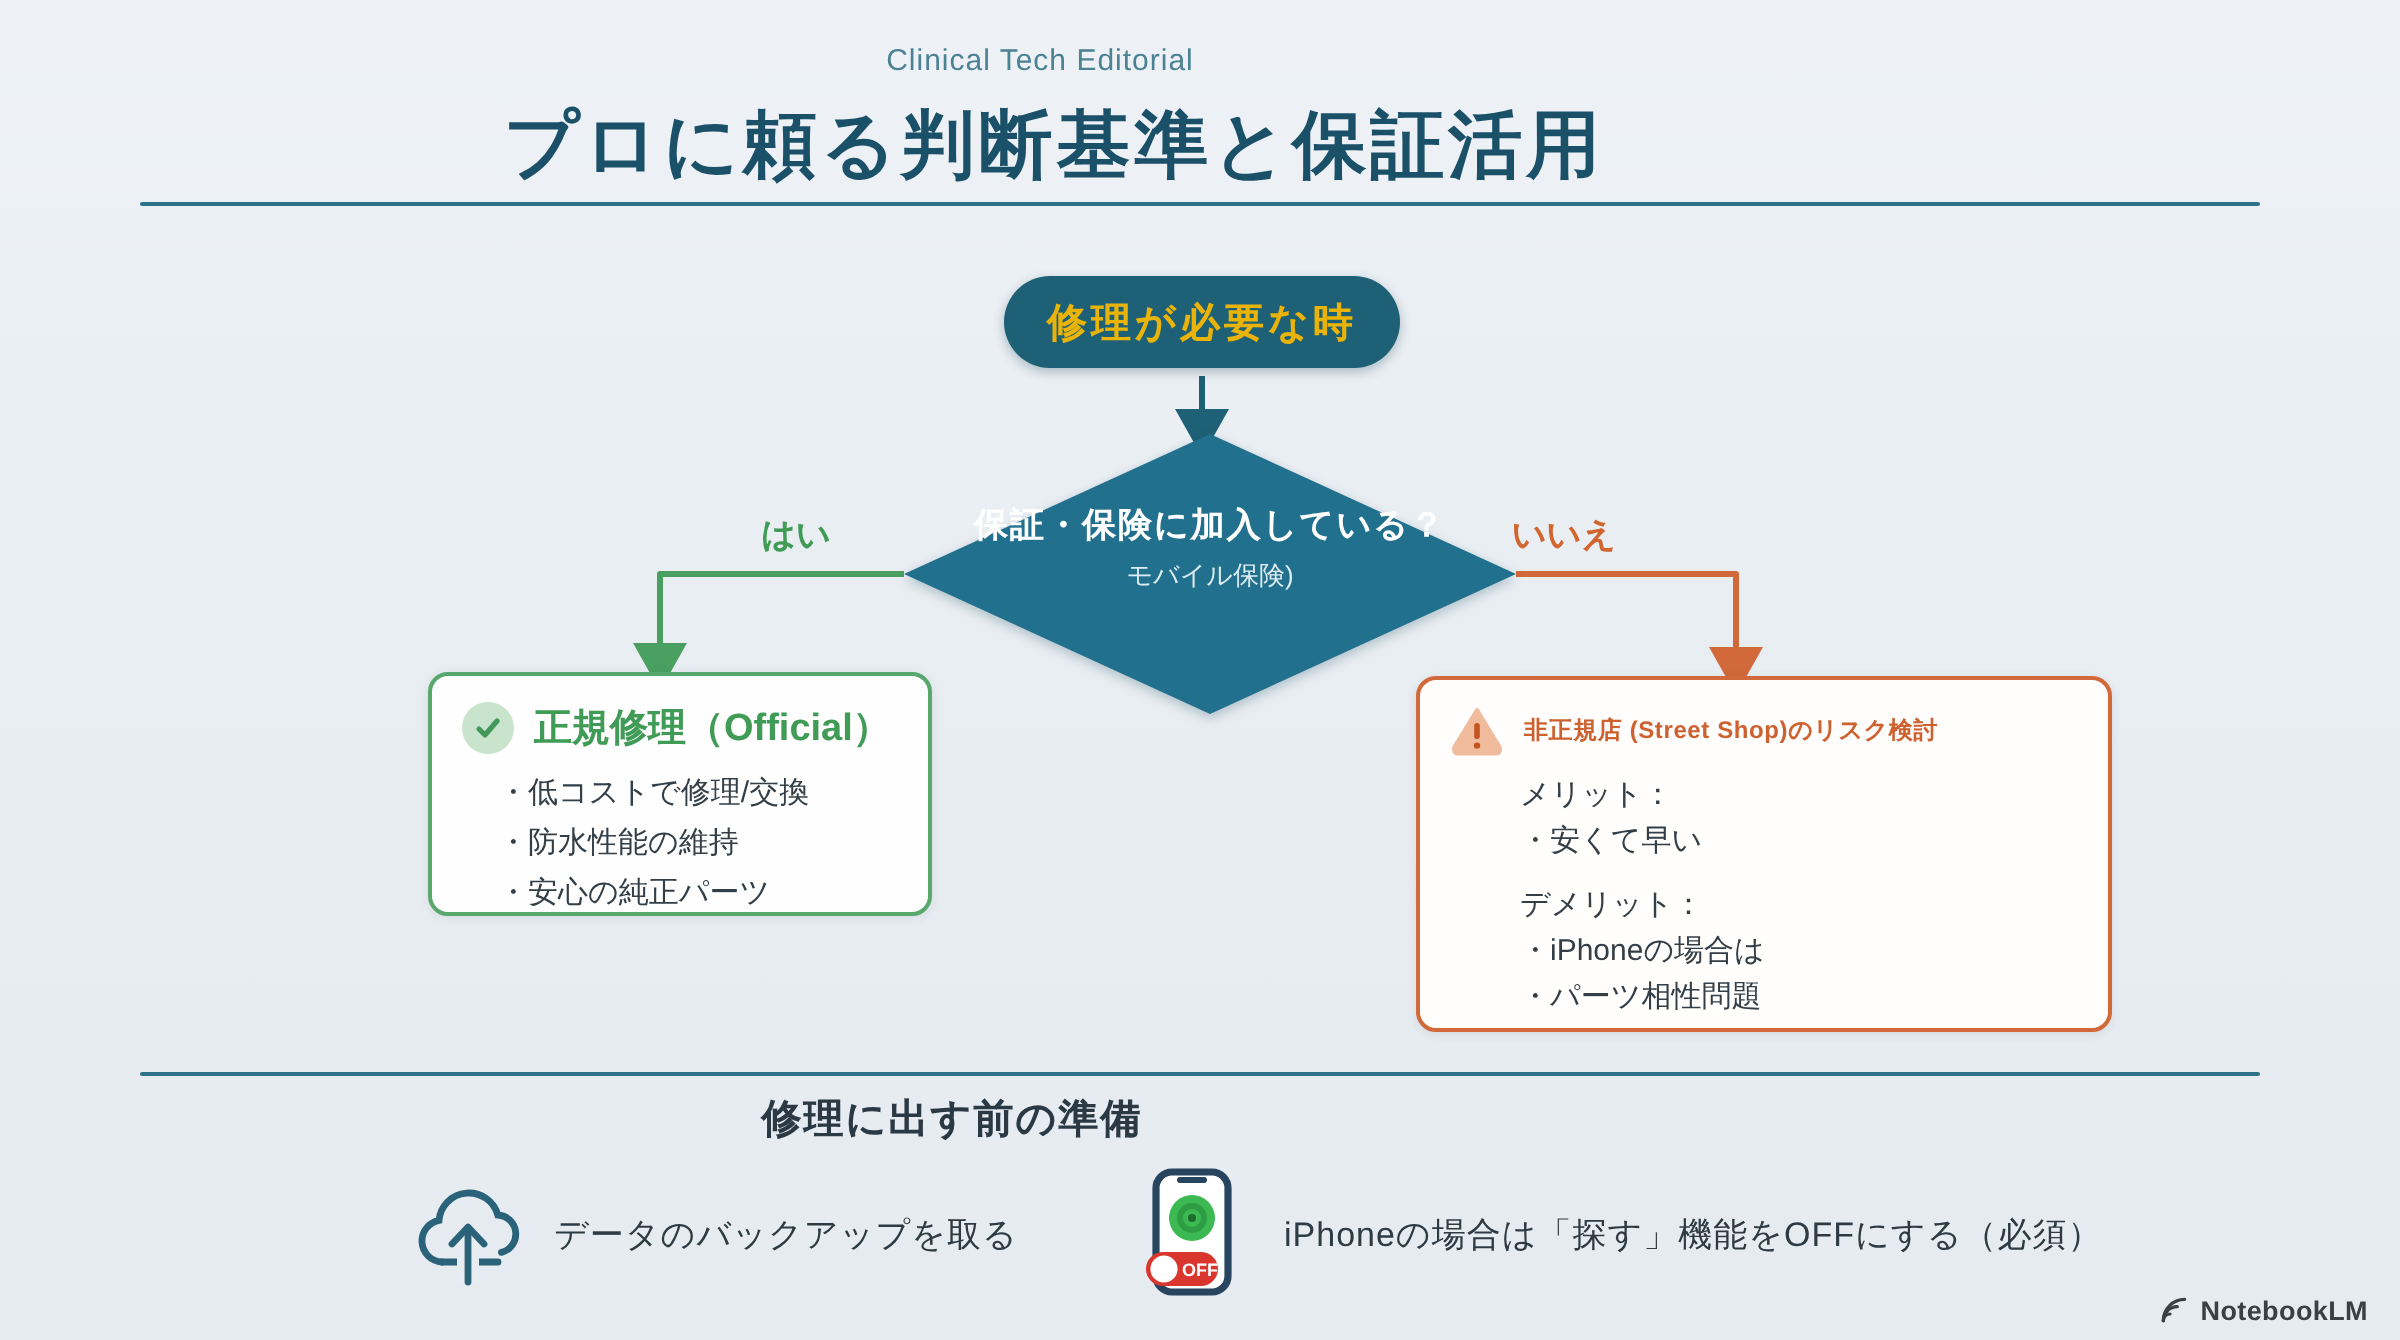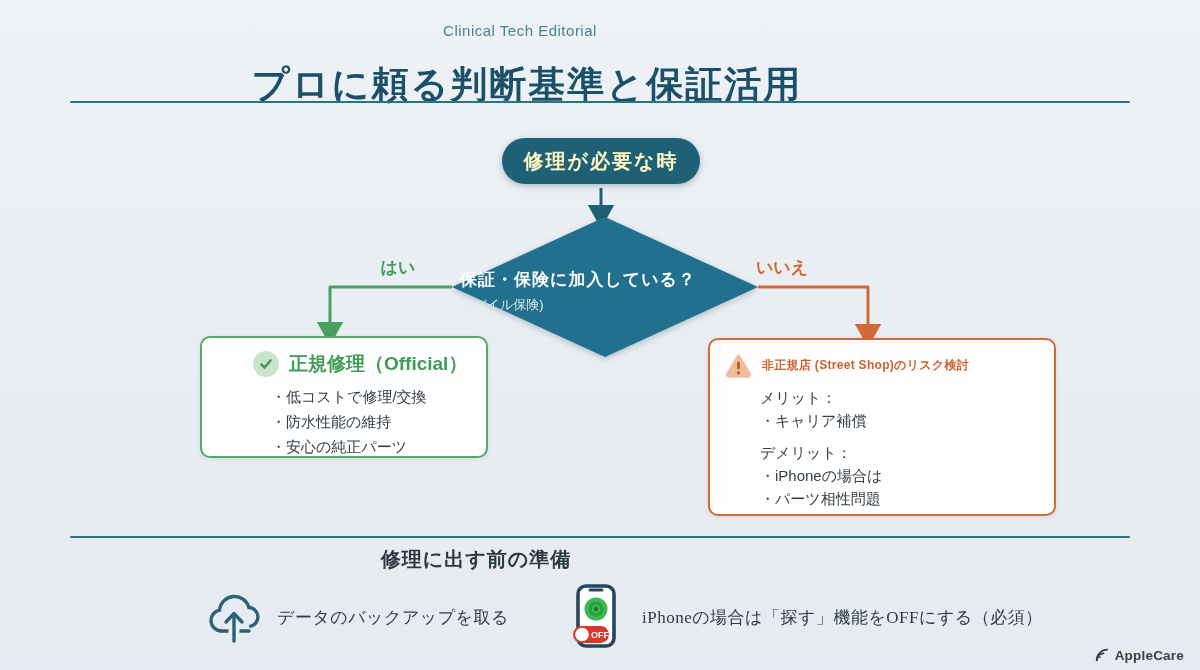--- a/index.html
+++ b/index.html
@@ -5,55 +5,55 @@
   html,body{margin:0;padding:0;background:#d8dde2;}
   .canvas{
     position:relative;width:1200px;height:670px;overflow:hidden;
     background:linear-gradient(180deg,#eef2f6 0%,#e8edf2 55%,#e6ebf1 100%);
     font-family:"Liberation Sans","DejaVu Sans",sans-serif;
   }
   .abs{position:absolute;}
   
   .eyebrow{top:22px;left:0;width:1040px;text-align:center;font-size:15px;
     color:#4b8294;letter-spacing:.5px;}
-  .main-title{top:60px;left:0;width:1054px;text-align:center;font-size:37px;
+  .main-title{top:48px;left:0;width:1054px;text-align:center;font-size:37px;
     font-weight:bold;color:#1b5069;letter-spacing:2px;}
   .divider{left:70px;width:1060px;height:2px;background:#2c7289;border-radius:1px;}
   .div-top{top:101px;}
   .div-bottom{top:536px;}
   
   .start-pill{left:502px;top:138px;width:198px;height:46px;border-radius:24px;
-    background:#1e6076;color:#fef9c3;font-size:20px;font-weight:bold;letter-spacing:2px;
+    background:#1e6076;color:#eab308;font-size:20px;font-weight:bold;letter-spacing:2px;
     display:flex;align-items:center;justify-content:center;
     box-shadow:0 2px 6px rgba(16,60,75,.3);}
   .flow-svg{left:0;top:0;pointer-events:none;}
-  .diamond-text{left:460px;top:268px;width:290px;color:#fff;}
+  .diamond-text{left:460px;top:251px;width:290px;text-align:center;color:#fff;}
   .diamond-text .q{font-size:17px;font-weight:bold;letter-spacing:1px;}
   .diamond-text .sub{font-size:13px;color:#ddecf1;line-height:17px;margin-top:5px;}
   .branch-label{top:256px;width:100px;text-align:center;font-size:17px;font-weight:bold;}
   .yes-label{left:348px;color:#3f9b55;text-align:center;}
   .no-label{left:732px;color:#d2662f;}
   
   .result-box{border-radius:10px;background:#fdfefd;box-shadow:0 1px 5px rgba(40,70,60,.10);}
-  .official-box{left:200px;top:336px;width:248px;height:118px;border:2px solid #58a76c;padding-left:36px;}
+  .official-box{left:214px;top:336px;width:248px;height:118px;border:2px solid #58a76c;}
   .street-box{left:708px;top:338px;width:344px;height:174px;border:2px solid #d2693a;background:#fffefc;}
   .box-head{display:flex;align-items:center;gap:10px;margin:13px 0 0 15px;}
   .check-circle{width:26px;height:26px;border-radius:50%;background:#c8e4cd;
     display:flex;align-items:center;justify-content:center;flex:0 0 auto;}
   .official-title{font-size:19px;font-weight:bold;color:#3f9b55;}
   .street-title{font-size:12px;font-weight:bold;color:#cd6130;letter-spacing:.3px;}
   .official-list{margin:7px 0 0 33px;font-size:15px;color:#333e47;line-height:25px;}
   .street-body{margin:8px 0 0 50px;font-size:15px;color:#333e47;line-height:23px;}
   .street-body .gap{margin-top:9px;}
   
   .prep-heading{top:546px;left:0;width:952px;text-align:center;font-size:20px;
     font-weight:bold;color:#2b3944;letter-spacing:1px;}
   .prep-text{font-size:17px;color:#2e3a44;letter-spacing:.5px;text-align:center;}
   .prep-text-1{left:277px;top:606px;}
-  .prep-text-2{left:642px;top:606px;font-family:Liberation Serif, serif;}
+  .prep-text-2{left:642px;top:606px;}
   .brand{right:16px;bottom:7px;display:flex;align-items:center;gap:5px;}
   .brand-name{font-size:13.5px;font-weight:bold;color:#3a4046;letter-spacing:.2px;}
 </style>
 </head>
 <body>
 
 <div class="canvas">
 
   <div class="abs eyebrow">Clinical Tech Editorial</div>
   <div class="abs main-title">プロに頼る判断基準と保証活用</div>
@@ -113,21 +113,21 @@
         <svg width="27" height="25" viewBox="0 0 27 25">
           <path d="M13.5 2 L24.8 20.5 a2.2 2.2 0 0 1 -1.9 3.3 H4.1 a2.2 2.2 0 0 1 -1.9 -3.3 Z" fill="#f1bb9e" stroke="#f1bb9e" stroke-width="2" stroke-linejoin="round"></path>
           <rect x="12.1" y="8.5" width="2.8" height="8" rx="1.4" fill="#c2561f"></rect>
           <circle cx="13.5" cy="19.8" r="1.6" fill="#c2561f"></circle>
         </svg>
       </span>
       <span class="street-title">非正規店 (Street Shop)のリスク検討</span>
     </div>
     <div class="street-body">
       <div>メリット：</div>
-      <div>・キャリア補償</div>
+      <div>・安くて早い</div>
       <div class="gap">デメリット：</div>
       <div>・iPhoneの場合は</div>
       <div>・パーツ相性問題</div>
     </div>
   </div>
 
   <div class="abs divider div-bottom"></div>
   <div class="abs prep-heading">修理に出す前の準備</div>
 
   <svg class="abs" style="left:203px;top:585px;" width="64" height="64" viewBox="0 0 64 64">
@@ -152,16 +152,16 @@
     </g>
   </svg>
   <div class="abs prep-text prep-text-2">iPhoneの場合は「探す」機能をOFFにする（必須）</div>
 
   <div class="abs brand">
     <svg width="16" height="16" viewBox="0 0 24 24">
       <path d="M4 20 a16 16 0 0 1 16 -16" stroke="#3a4046" stroke-width="2.4" fill="none" stroke-linecap="round"></path>
       <path d="M4 20 a10.5 10.5 0 0 1 10.5 -10.5" stroke="#3a4046" stroke-width="2.4" fill="none" stroke-linecap="round"></path>
       <path d="M4 20 a5 5 0 0 1 5 -5" stroke="#3a4046" stroke-width="2.4" fill="none" stroke-linecap="round"></path>
     </svg>
-    <span class="brand-name">AppleCare</span>
+    <span class="brand-name">NotebookLM</span>
   </div>
 
 </div>
 
 </body></html>

